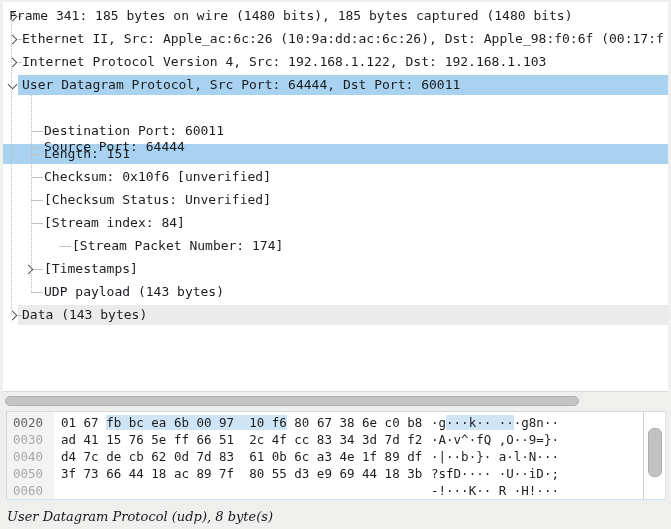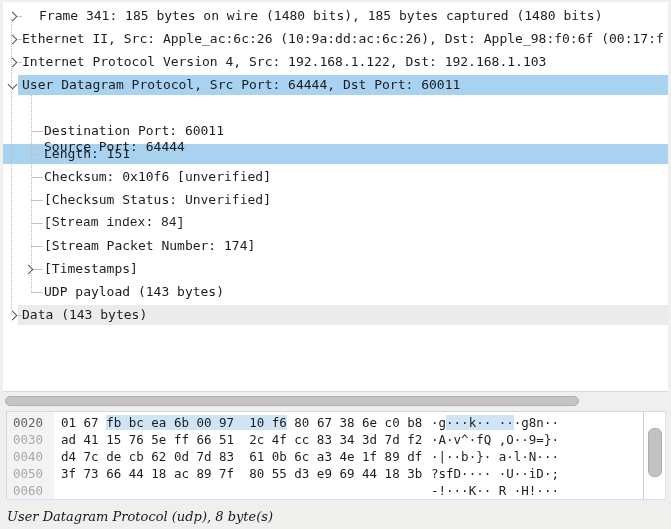--- a/index.html
+++ b/index.html
@@ -75,21 +75,21 @@
   }
 </style>
 </head>
 <body>
 
 <div class="tree-pane">
   <div>
       <div class="trow" style="top: 3px;">
         <span class="chev collapsed" style="left: 6px;"></span>
         <span class="dash" style="left: 15px; width: 4px;"></span>
-        <span class="lbl" style="left: 36px;">Frame 341: 185 bytes on wire (1480 bits), 185 bytes captured (1480 bits)</span>
+        <span class="lbl" style="left: 6px;">Frame 341: 185 bytes on wire (1480 bits), 185 bytes captured (1480 bits)</span>
       </div>
       <div class="trow" style="top: 26px;">
         <span class="chev collapsed" style="left: 6px;"></span>
         <span class="dash" style="left: 15px; width: 4px;"></span>
         <span class="lbl" style="left: 19px;">Ethernet II, Src: Apple_ac:6c:26 (10:9a:dd:ac:6c:26), Dst: Apple_98:f0:6f (00:17:f</span>
       </div>
       <div class="trow" style="top: 49px;">
         <span class="chev collapsed" style="left: 6px;"></span>
         <span class="dash" style="left: 15px; width: 4px;"></span>
         <span class="lbl" style="left: 19px;">Internet Protocol Version 4, Src: 192.168.1.122, Dst: 192.168.1.103</span>
@@ -116,23 +116,23 @@
       <div class="trow" style="top: 164px;">
         <span class="dash" style="left: 28px; width: 12px;"></span>
         <span class="lbl" style="left: 41px;">Checksum: 0x10f6 [unverified]</span>
       </div>
       <div class="trow" style="top: 187px;">
         <span class="dash" style="left: 28px; width: 12px;"></span>
         <span class="lbl" style="left: 41px;">[Checksum Status: Unverified]</span>
       </div>
       <div class="trow" style="top: 210px;">
         <span class="dash" style="left: 28px; width: 12px;"></span>
-        <span class="lbl" style="left: 41px; font-family: Liberation Mono, monospace;">[Stream index: 84]</span>
+        <span class="lbl" style="left: 41px;">[Stream index: 84]</span>
       </div>
-      <div class="trow" style="top: 233px;">
+      <div class="trow" style="top: 233px; margin-left: 28px;">
         <span class="dash" style="left: 28px; width: 12px;"></span>
         <span class="lbl" style="left: 41px;">[Stream Packet Number: 174]</span>
       </div>
       <div class="trow" style="top: 256px;">
         <span class="chev collapsed" style="left: 22px;"></span>
         <span class="dash" style="left: 31px; width: 9px;"></span>
         <span class="lbl" style="left: 41px;">[Timestamps]</span>
       </div>
       <div class="trow" style="top: 279px;">
         <span class="dash" style="left: 28px; width: 12px;"></span>

